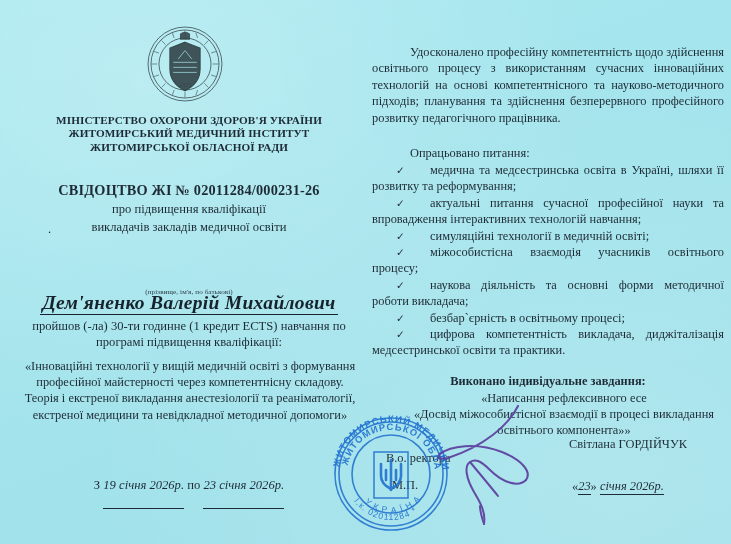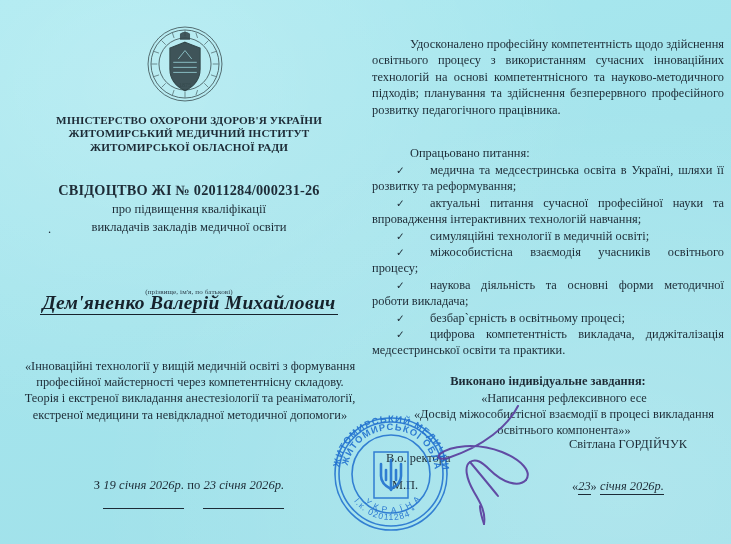--- a/index.html
+++ b/index.html
@@ -160,21 +160,21 @@
     top: 22px;
     width: 352px;
     text-align: center;
     font-weight: bold;
     font-size: 12.6px;
   }
 
   .res-para {
     position: absolute;
     left: 0;
-    top: 36px;
+    top: 44px;
     width: 352px;
     font-size: 12.4px;
     line-height: 16.4px;
     text-align: justify;
     text-indent: 38px;
     text-align-last: left;
   }
 
   .worked-line {
     position: absolute;
@@ -325,20 +325,21 @@
     <div class="cert-sub2">
       <span class="lead-dot">.</span>
       <span>викладачів закладів медичної освіти</span>
     </div>
 
     <div class="person-name">
       <span>Дем'яненко Валерій Михайлович</span>
     </div>
     <div class="person-caption">(прізвище, ім'я, по батькові)</div>
 
+    <div class="passed-line">пройшов (-ла) 30-ти годинне (1 кредит ECTS) навчання по програмі підвищення кваліфікації:</div>
 
     <div class="program-title">
       <div>«Інноваційні технології у вищій медичній освіті з формування</div>
       <div>професійної майстерності через компетентнісну складову.</div>
       <div>Теорія і екстреної викладання анестезіології та реаніматології,</div>
       <div>екстреної медицини та невідкладної методичної допомоги»</div>
     </div>
 
     <div class="period-line">
       <span class="plain">З</span>

